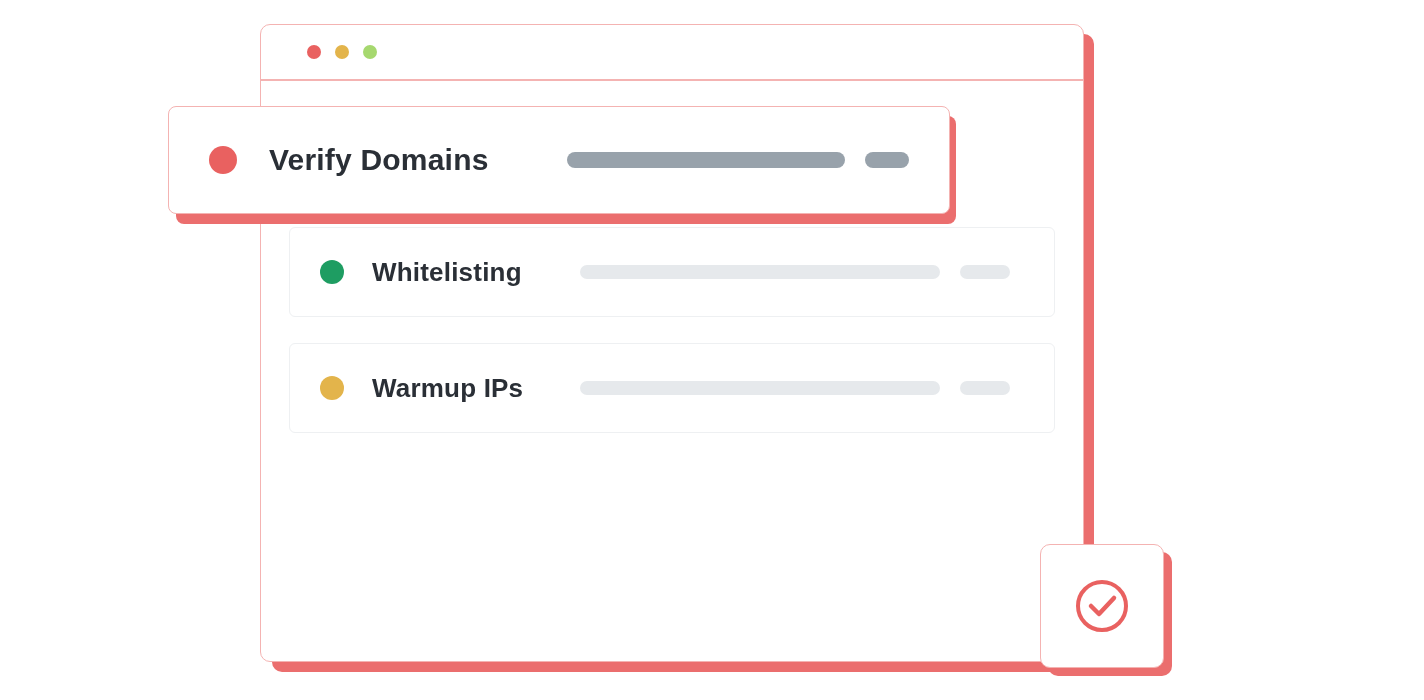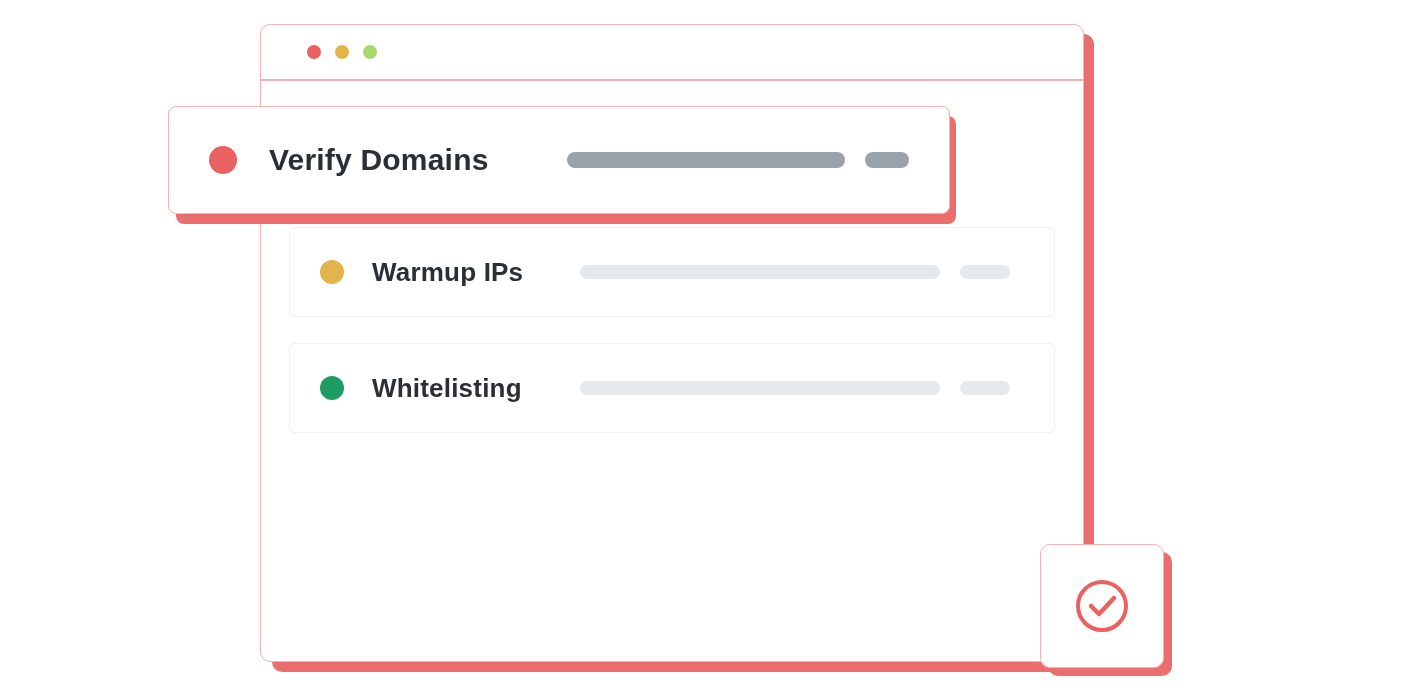--- a/index.html
+++ b/index.html
@@ -161,29 +161,29 @@
 <div class="window">
   <div class="traffic-lights">
     <span class="tl" style="background:#e96160"></span>
     <span class="tl" style="background:#e3b44b"></span>
     <span class="tl" style="background:#a6d86f"></span>
   </div>
   <div class="divider"></div>
 
   <div class="cards-area">
     <div class="card">
-      <span class="dot" style="background:#e3b44b"></span>
-      <span class="label">Warmup IPs</span>
+      <span class="dot" style="background:#1e9d62"></span>
+      <span class="label">Whitelisting</span>
       <span class="bar-long"></span>
       <span class="bar-short"></span>
     </div>
 
     <div class="card">
-      <span class="dot" style="background:#1e9d62"></span>
-      <span class="label">Whitelisting</span>
+      <span class="dot" style="background:#e3b44b"></span>
+      <span class="label">Warmup IPs</span>
       <span class="bar-long"></span>
       <span class="bar-short"></span>
     </div>
 
   </div>
 </div>
 
 <div class="feat-shadow"></div>
 <div class="feat-card">
   <span class="dot" style="background:#e96160"></span>

